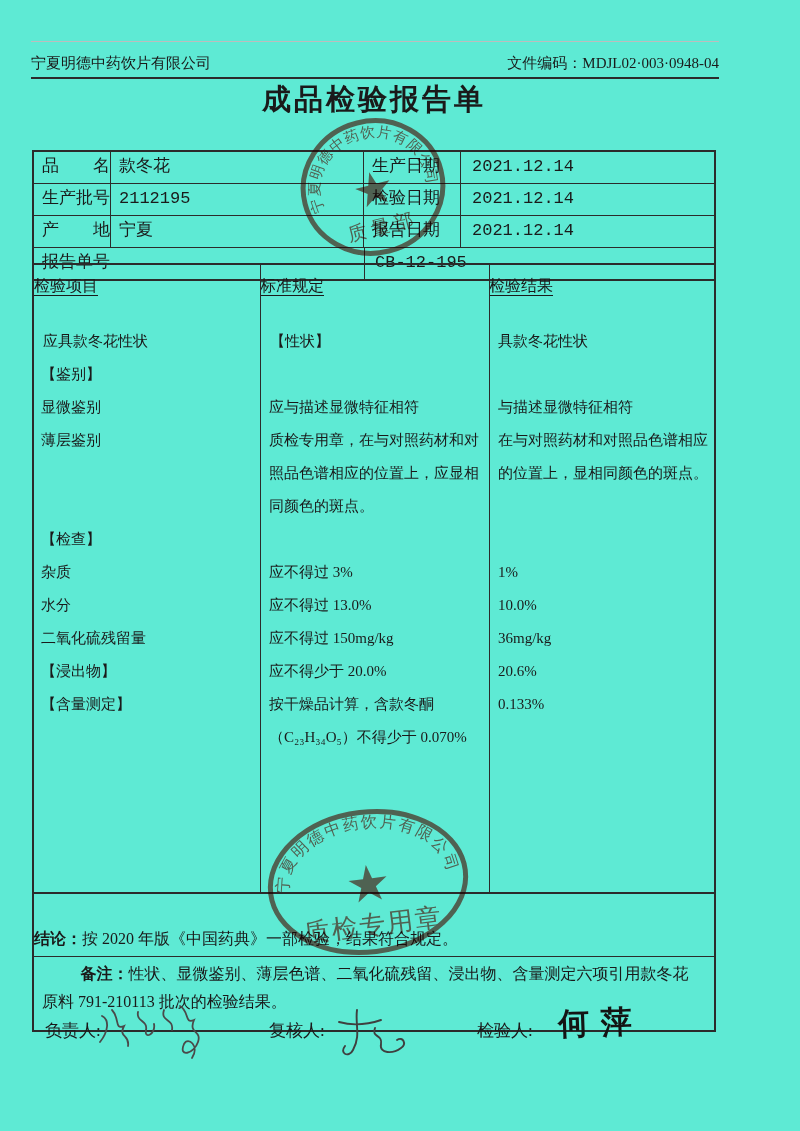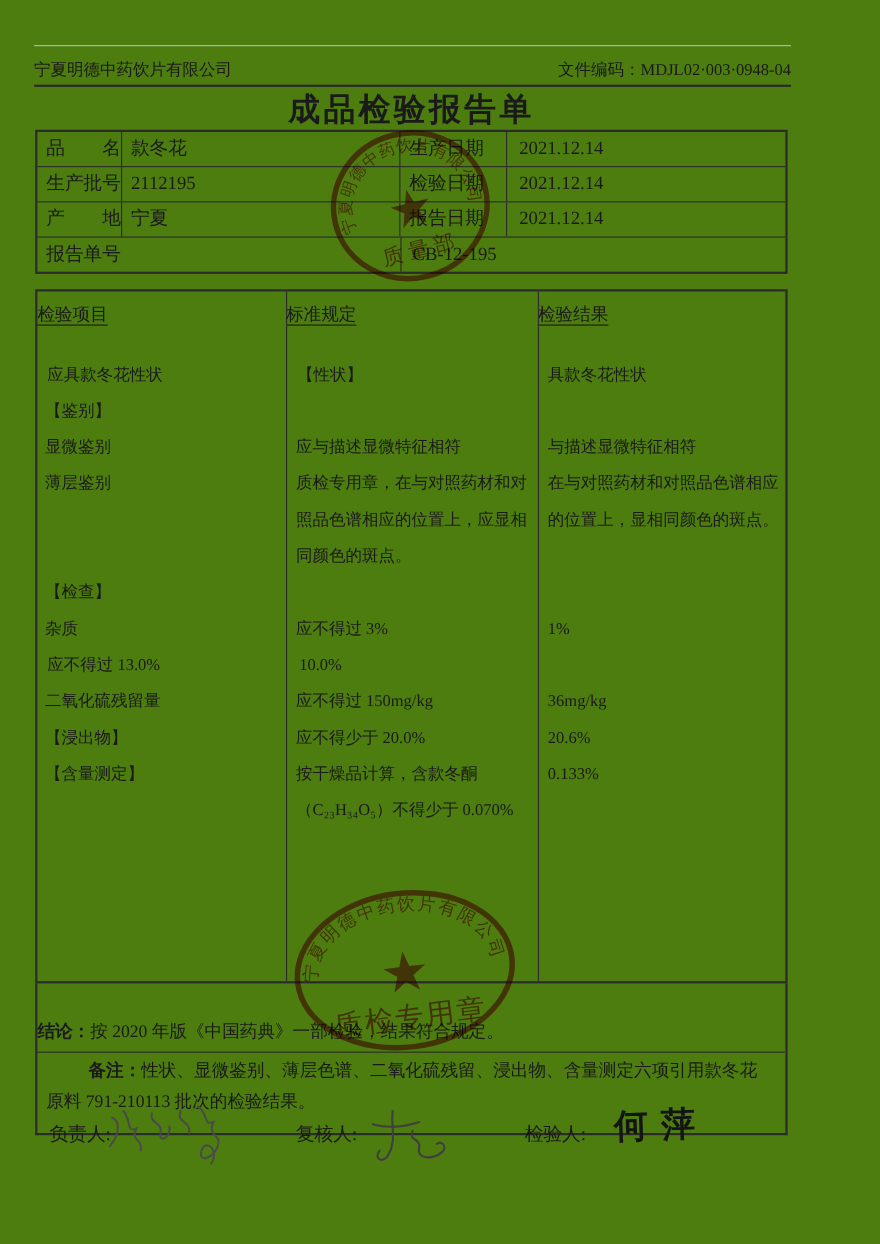--- a/index.html
+++ b/index.html
@@ -1,28 +1,28 @@
 <!DOCTYPE html>
 <html><head>
 <meta charset="utf-8">
 <style>
   html,body{margin:0;padding:0;background:#e8e8e8;}
-  .page{position:relative;width:800px;height:1131px;background:#4d7c0f;margin:0 auto;
+  .page{position:relative;width:800px;height:1131px;background:#5eead4;margin:0 auto;
         font-family:"Liberation Serif","DejaVu Serif",serif;color:#1a1a1a;overflow:hidden;}
 
   
   .hdr-topline{position:absolute;left:31px;top:41px;width:688px;height:1px;background:#bdbdbd;}
   .hdr{position:absolute;left:31px;top:46px;width:688px;height:27px;border-bottom:2px solid #2b2b2b;
        display:flex;justify-content:space-between;align-items:flex-end;font-size:15px;padding-bottom:4px;box-sizing:content-box;}
   .title{position:absolute;left:32px;top:80px;width:684px;text-align:center;
          font-size:29px;font-weight:bold;letter-spacing:3px;}
 
   
-  .info-table{position:absolute;left:32px;top:118px;width:684px;border:2px solid #2b2b2b;
-              box-sizing:border-box;font-size:17px;}
+  .info-table{position:absolute;left:32px;top:150px;width:684px;border:2px solid #2b2b2b;
+              box-sizing:border-box;font-size:17px;font-family:Liberation Mono, monospace;}
   .irow{display:flex;height:31px;line-height:30px;border-bottom:1px solid #2b2b2b;}
   .irow.last{border-bottom:none;}
   .ic{box-sizing:border-box;border-right:1px solid #2b2b2b;padding-left:8px;overflow:hidden;white-space:nowrap;}
   .w1{width:77px}.w2{width:253px}.w3{width:97px}.w4{width:253px;border-right:none;padding-left:11px;}
   .w5{width:331px}.w6{width:349px;border-right:none;padding-left:10px;}
 
   
   .items{position:absolute;left:32px;top:263px;width:684px;height:631px;border:2px solid #2b2b2b;
          box-sizing:border-box;font-size:15px;}
   .vline{position:absolute;top:0;bottom:0;width:1px;background:#2b2b2b;}
@@ -138,20 +138,21 @@
         <div class="bc bc1">【检查】</div>
         <div class="bc bc2"></div>
         <div class="bc bc3"></div>
       </div>
       <div class="brow h1">
         <div class="bc bc1">杂质</div>
         <div class="bc bc2">应不得过 3%</div>
         <div class="bc bc3">1%</div>
       </div>
       <div class="brow h1">
+        <div class="bc bc1">水分</div>
         <div class="bc bc2">应不得过 13.0%</div>
         <div class="bc bc3">10.0%</div>
       </div>
       <div class="brow h1">
         <div class="bc bc1">二氧化硫残留量</div>
         <div class="bc bc2">应不得过 150mg/kg</div>
         <div class="bc bc3">36mg/kg</div>
       </div>
       <div class="brow h1">
         <div class="bc bc1">【浸出物】</div>

